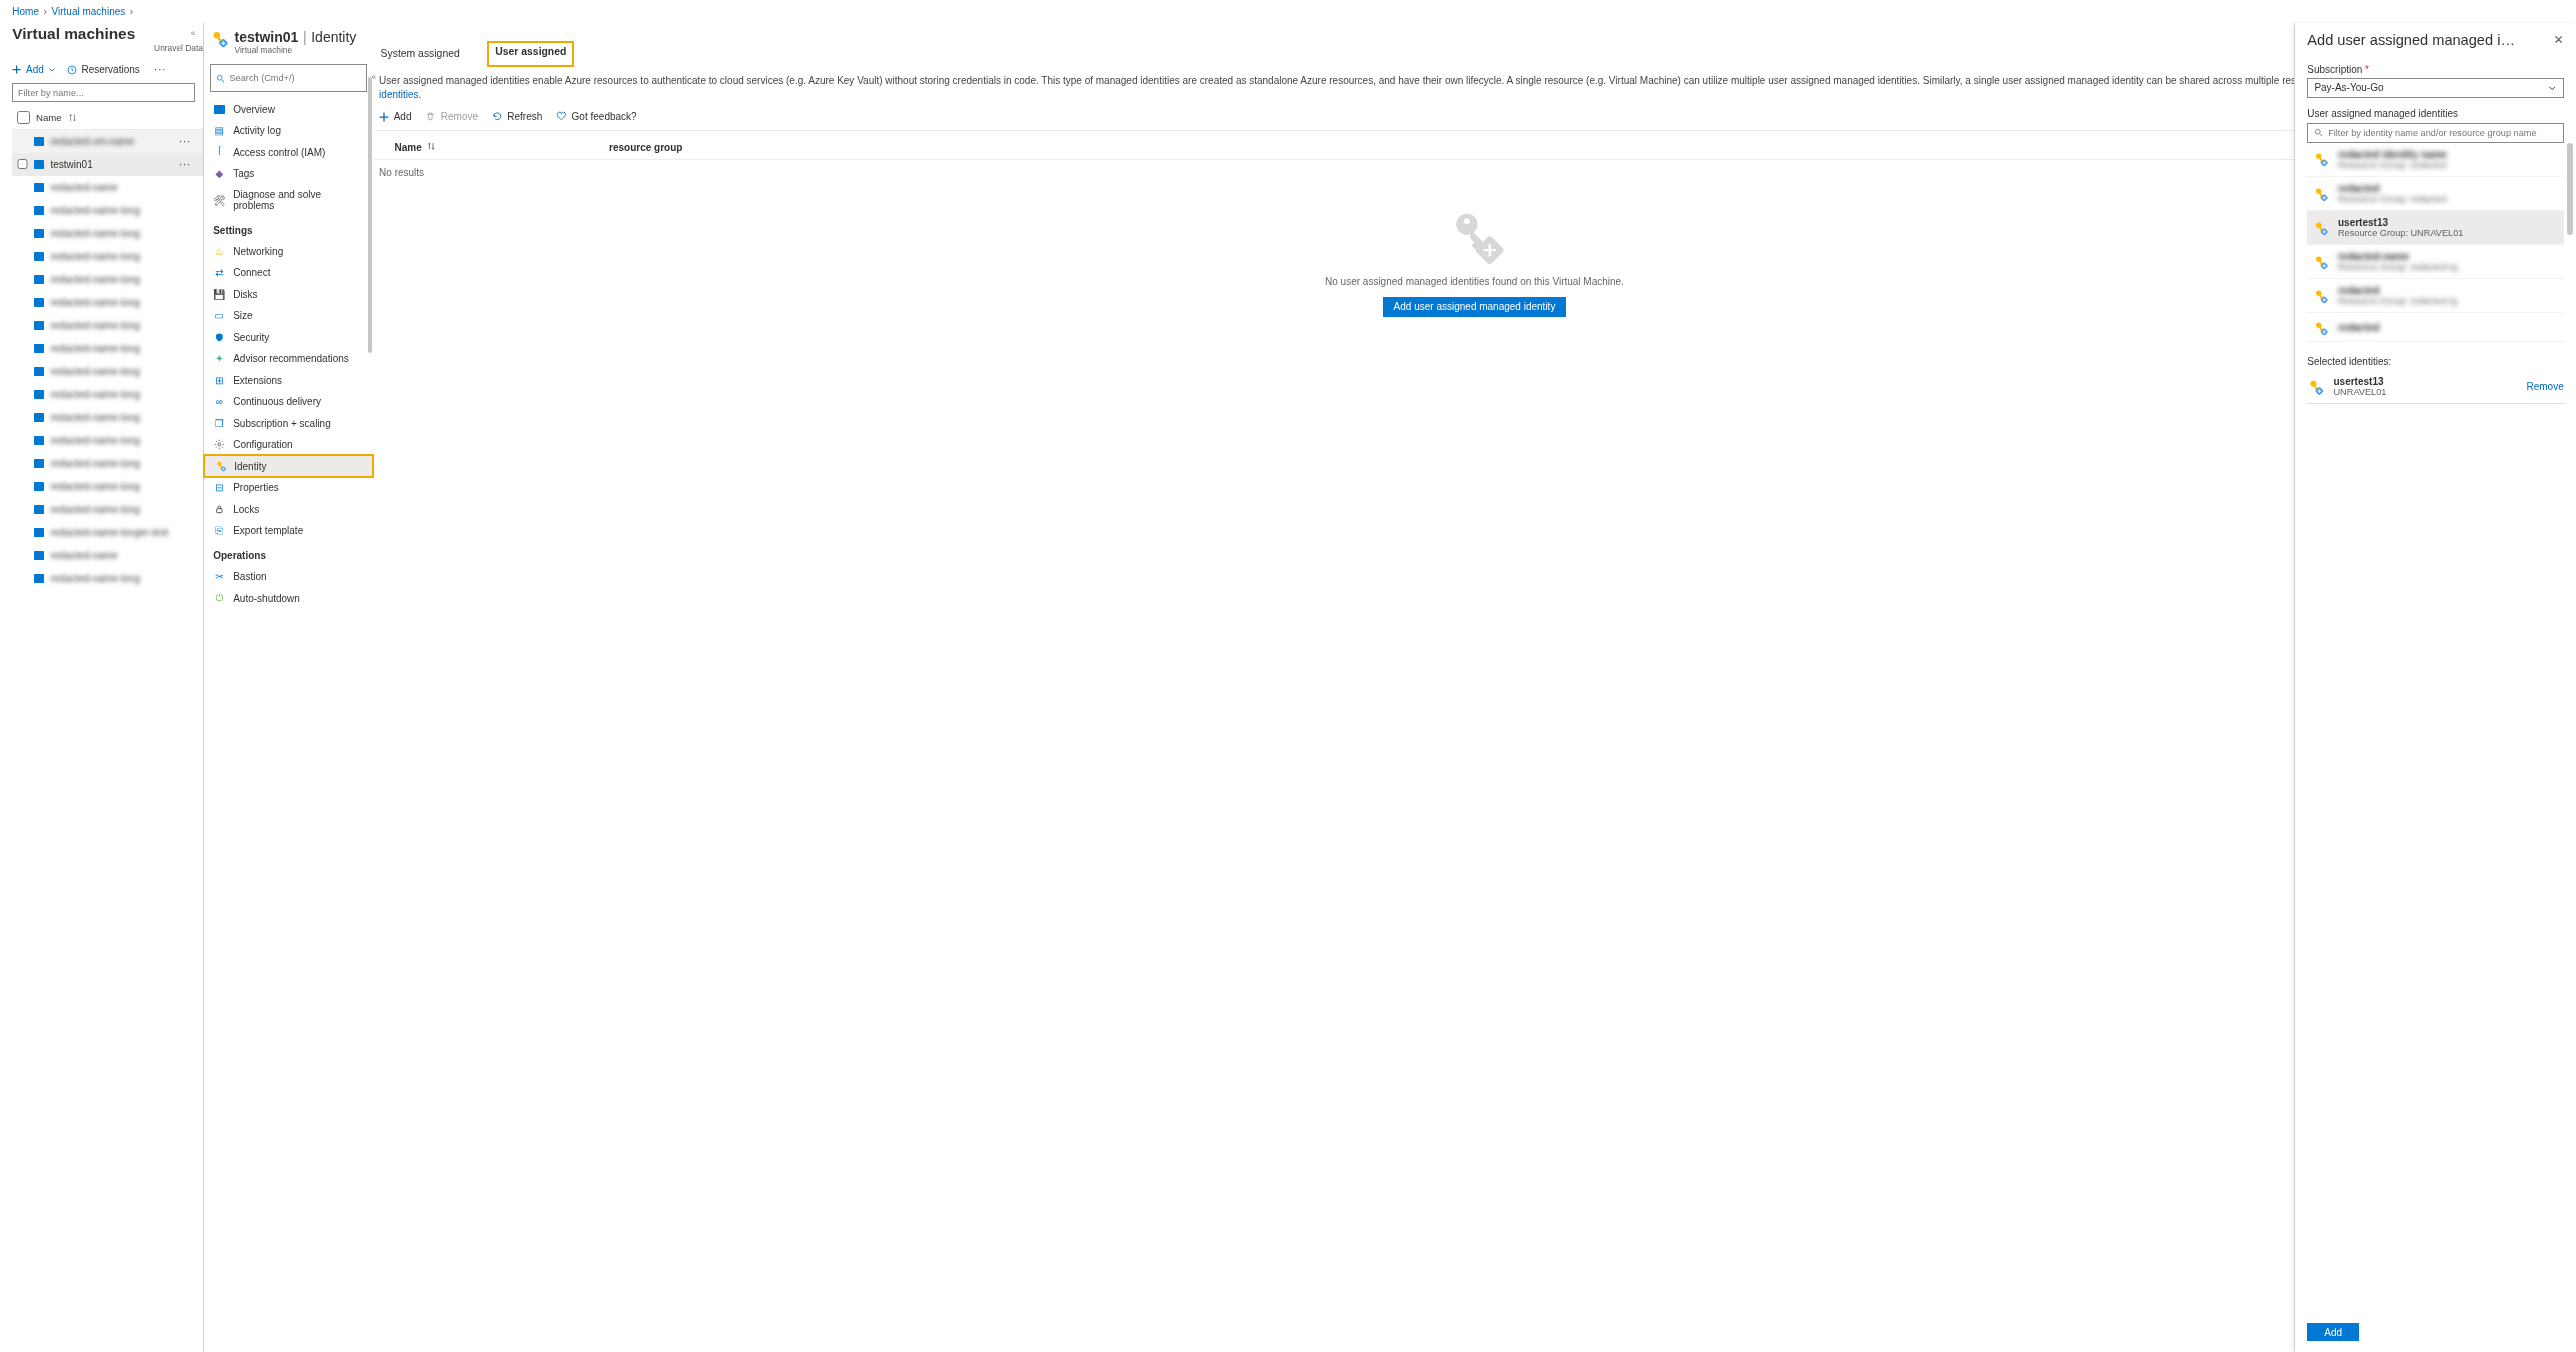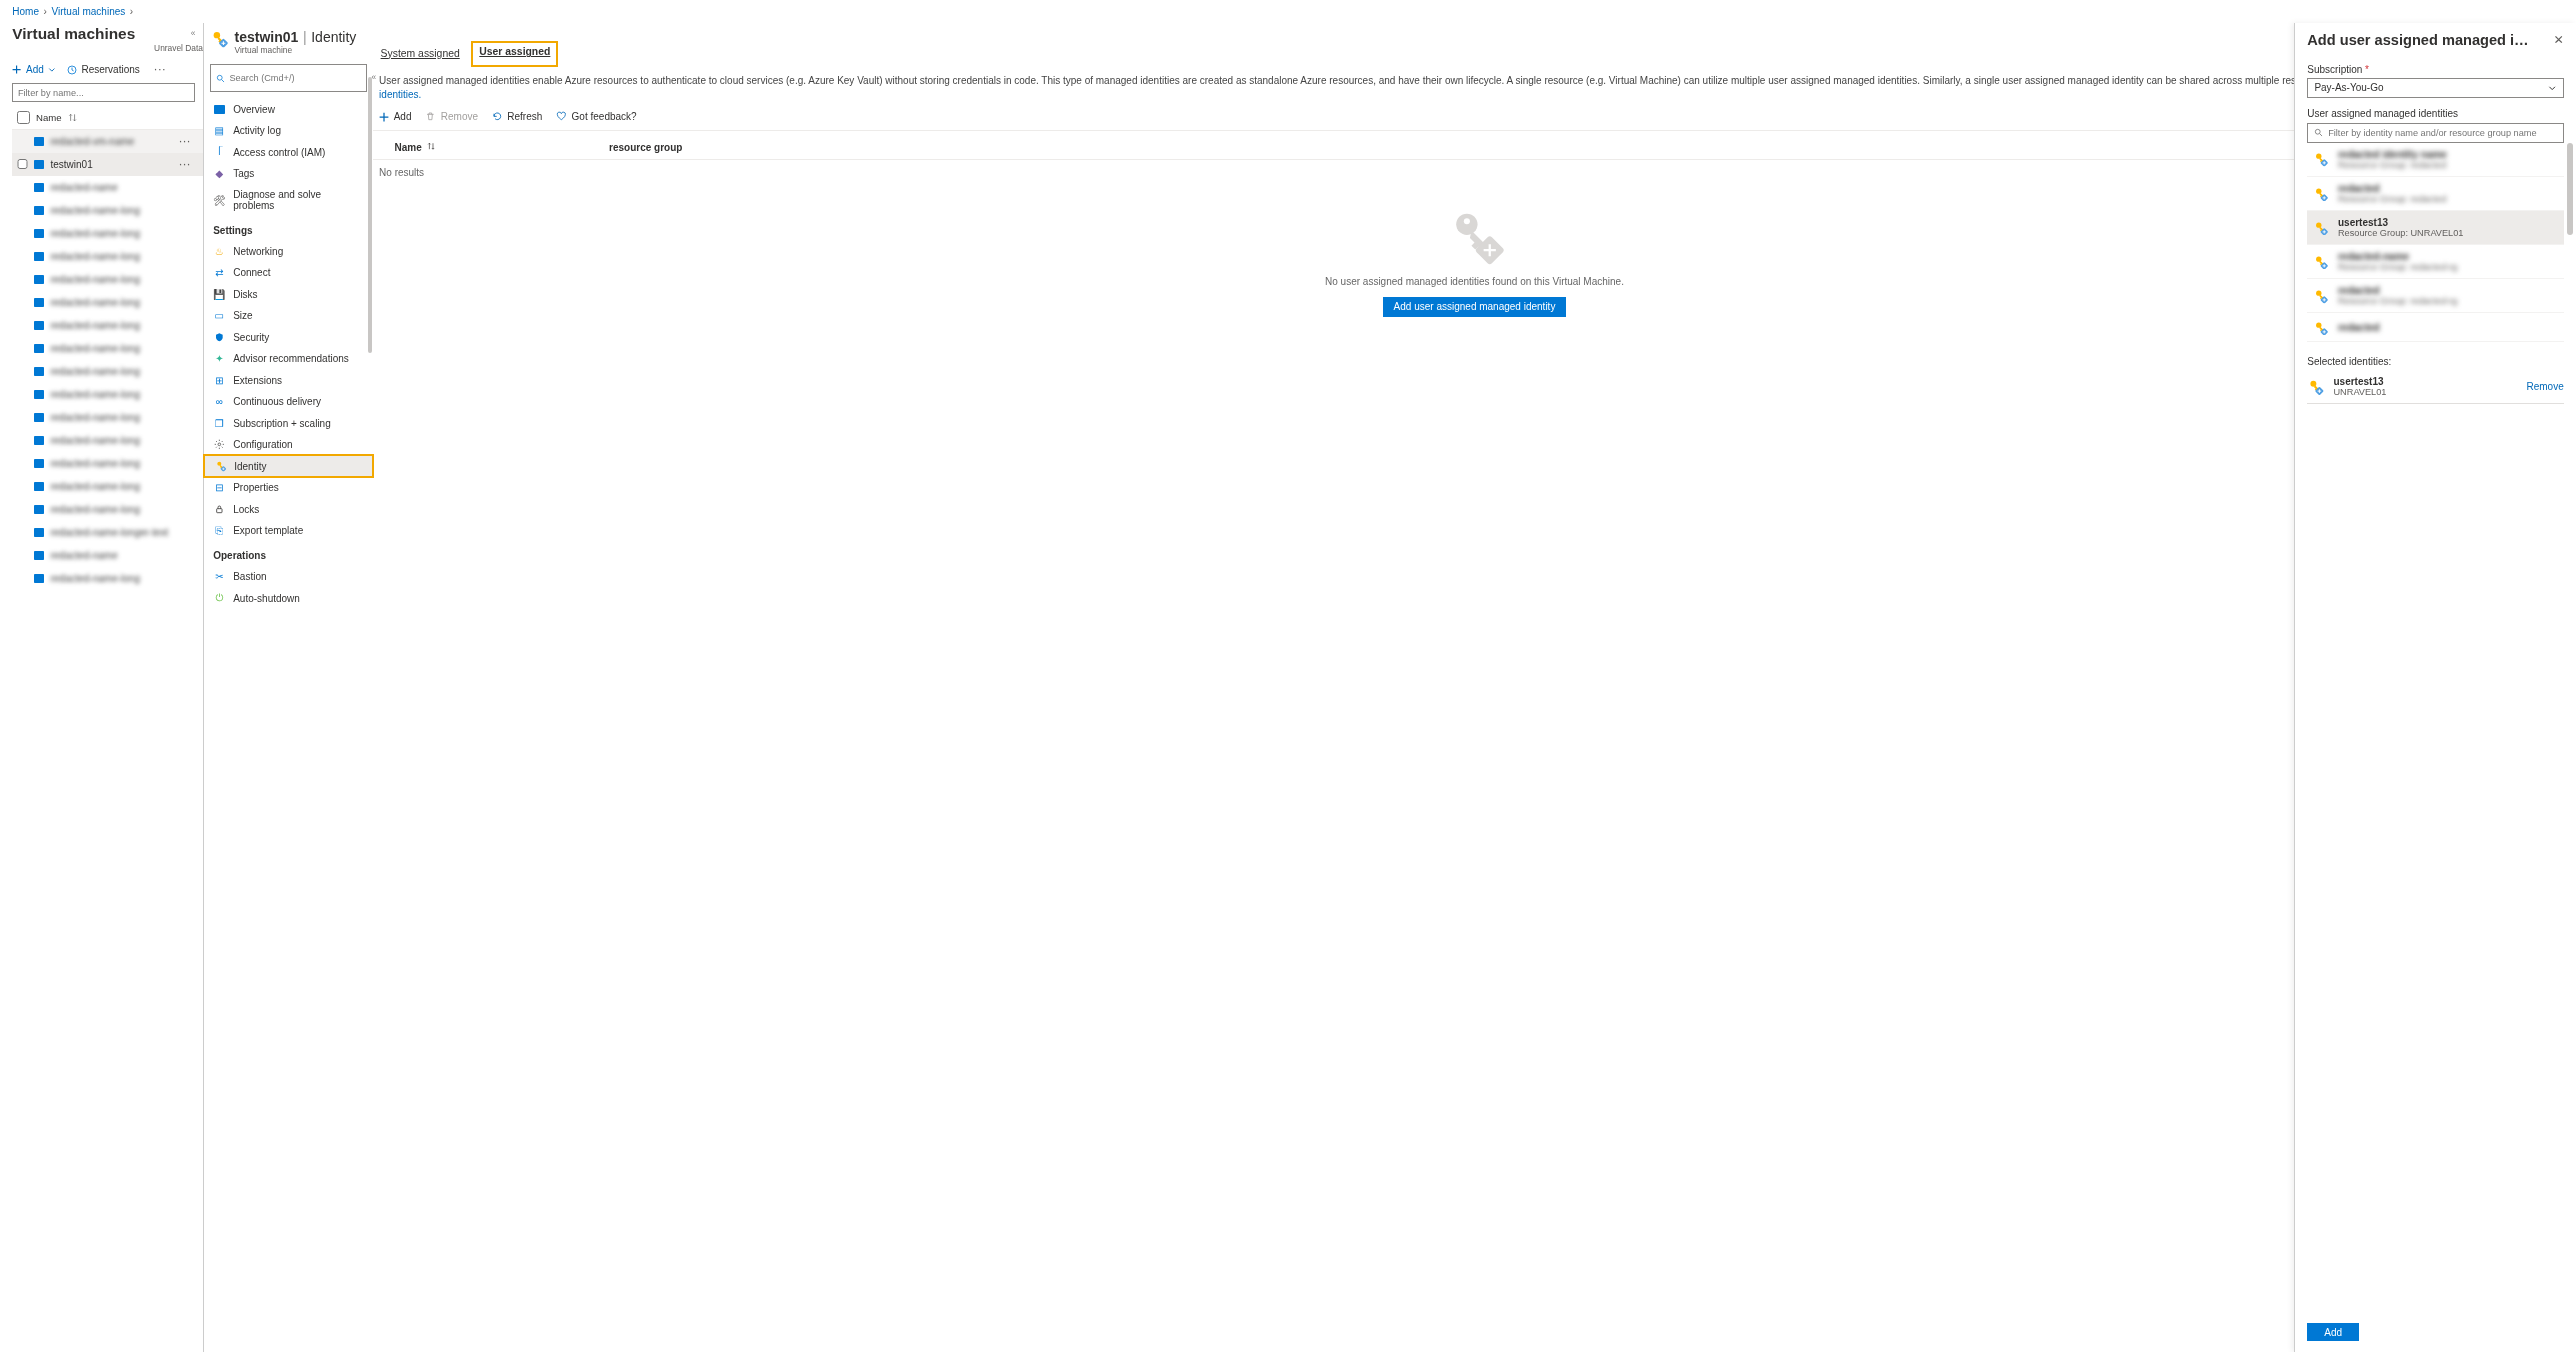--- a/index.html
+++ b/index.html
@@ -48,21 +48,21 @@
   .menu-item.active { background: #edebe9; border-left: 1.5px solid #0078d4; position: relative;}
   .menu-item.active.callout { outline: 2.3px solid #f2a800; outline-offset: -1.5px;}
   .mi-icon { width: 12.3px; height: 12.3px; display: inline-flex; align-items: center; justify-content: center; }
   .col-menu .chevcol { position: absolute; top: 49px; right: -3.1px; }
 
   
   .scroll-thumb { position:absolute; right:0.8px; width:4.6px; background:#c8c6c4; border-radius:2.3px; }
 
   
   .col-main { flex: 1; padding: 9.2px 0 0 0; position: relative; overflow: hidden;} 
-  .tabs { display: flex; gap: 12px; padding: 10.7px 0 0 6.1px; text-decoration: underline; }
+  .tabs { display: flex; gap: 28px; padding: 10.7px 0 0 6.1px; }
   .tab { padding: 4.6px 1.5px 6.1px; cursor: pointer; font-size: 10.4px; color:#323130;}
   .tab.active { font-weight: 600; }
   .tab.callout { outline: 2.3px solid #f2a800; padding: 3.1px 6.1px 4.6px; }
   .desc { padding: 9.2px 6.1px 0 6.1px; font-size: 10px; line-height: 14px; color:#444;}
   .desc a { color:#0068b8; }
   .cmdbar { display:flex; align-items:center; gap:14px; padding: 9.2px 6.1px 7.7px; border-bottom: 0.8px solid #edebe9;}
   .cmd { display:inline-flex; align-items:center; gap:4.6px; cursor:pointer; }
   .cmd.disabled { color:#a19f9d; cursor:default;}
   .cmd svg, .cmd .uic { color:#0068b8; }
   .cmd.disabled svg, .cmd.disabled .uic { color:#a19f9d;}
@@ -71,21 +71,21 @@
   .table-body { padding: 7.7px 6.1px;}
   .no-results { color:#666; font-size: 10px;}
   .empty-state { display:flex; flex-direction:column; align-items:center; gap:9.2px; margin-top: 28px;}
   .empty-state .msg { color:#666; font-size: 10px;}
   .btn-primary { background:#0078d4; color:#fff; border:none; padding:4.6px 10.7px; font-size:10px; cursor:pointer;}
   .keyglyph-big svg { color:#d2d0ce; }
 
   
   .side-panel { position: absolute; top: 0; right: 0; width: 282px; height: 100%; background:#fff; border-left: 0.8px solid #ccc; display:flex; flex-direction:column; z-index:30; box-shadow:-2.3px 0 6.1px rgba(0,0,0,.07);}
   .sp-head { display:flex; align-items:center; justify-content:space-between; padding: 9.2px 12.3px 6.1px 12.3px;}
-  .sp-head h2 { font-size: 14.6px; font-weight:700; white-space:nowrap; overflow:hidden; text-overflow:ellipsis; flex:1;}
+  .sp-head h2 { font-size: 14.6px; font-weight:400; white-space:nowrap; overflow:hidden; text-overflow:ellipsis; flex:1;}
   .close-x { cursor:pointer; font-size:12.3px; color:#605e5c;}
   .sp-body { flex:1; overflow:hidden; padding: 9.2px 12.3px 0 12.3px; position:relative;}
   .field-label { font-size:10px; margin-bottom:3.1px;}
   .req { color:#d13438;}
   .select-box { border:0.8px solid #8a8886; height:20px; display:flex; align-items:center; justify-content:space-between; padding:0 6.1px; cursor:pointer; margin-bottom: 10.7px;}
   .filter-box { border:0.8px solid #8a8886; height:20px; display:flex; align-items:center; gap:4.6px; padding:0 6.1px; margin-bottom:0;}
   .filter-box input { border:none; outline:none; flex:1; font-size:9.2px;}
   .id-list { border-top: none; position:relative; }
   .id-row { display:flex; align-items:center; gap:9.2px; padding: 6.1px 6.1px; cursor:pointer; border-bottom:0.8px solid #f3f2f1;}
   .id-row.selected { background:#edebe9;}

